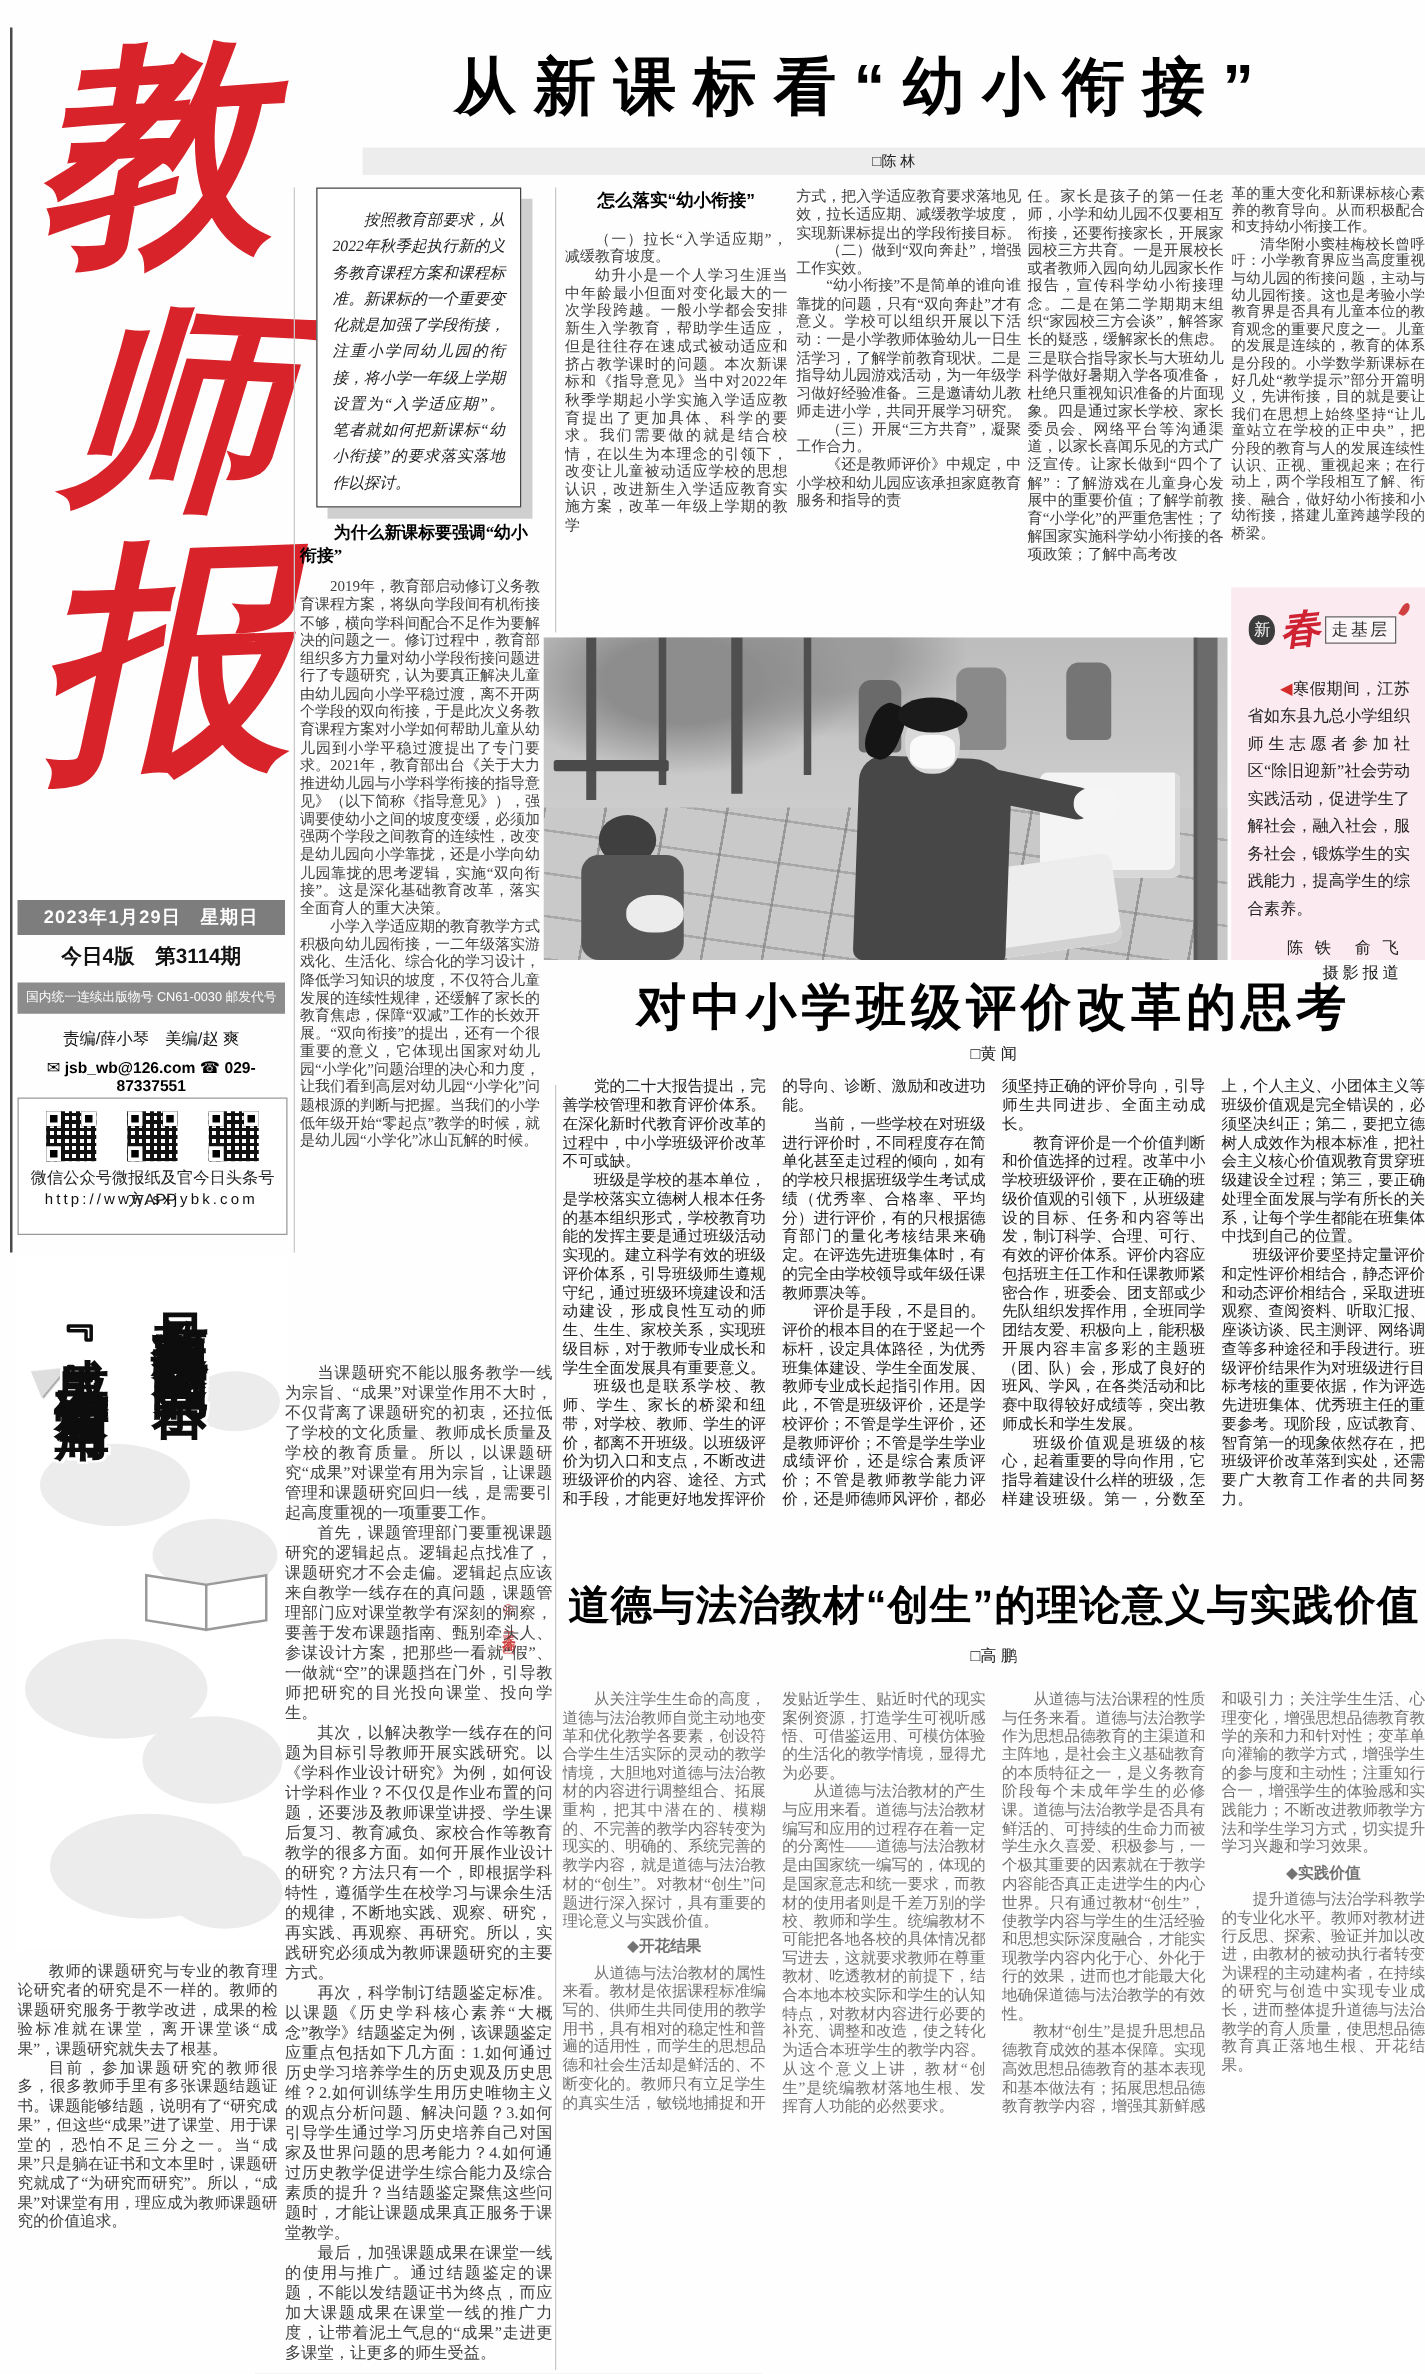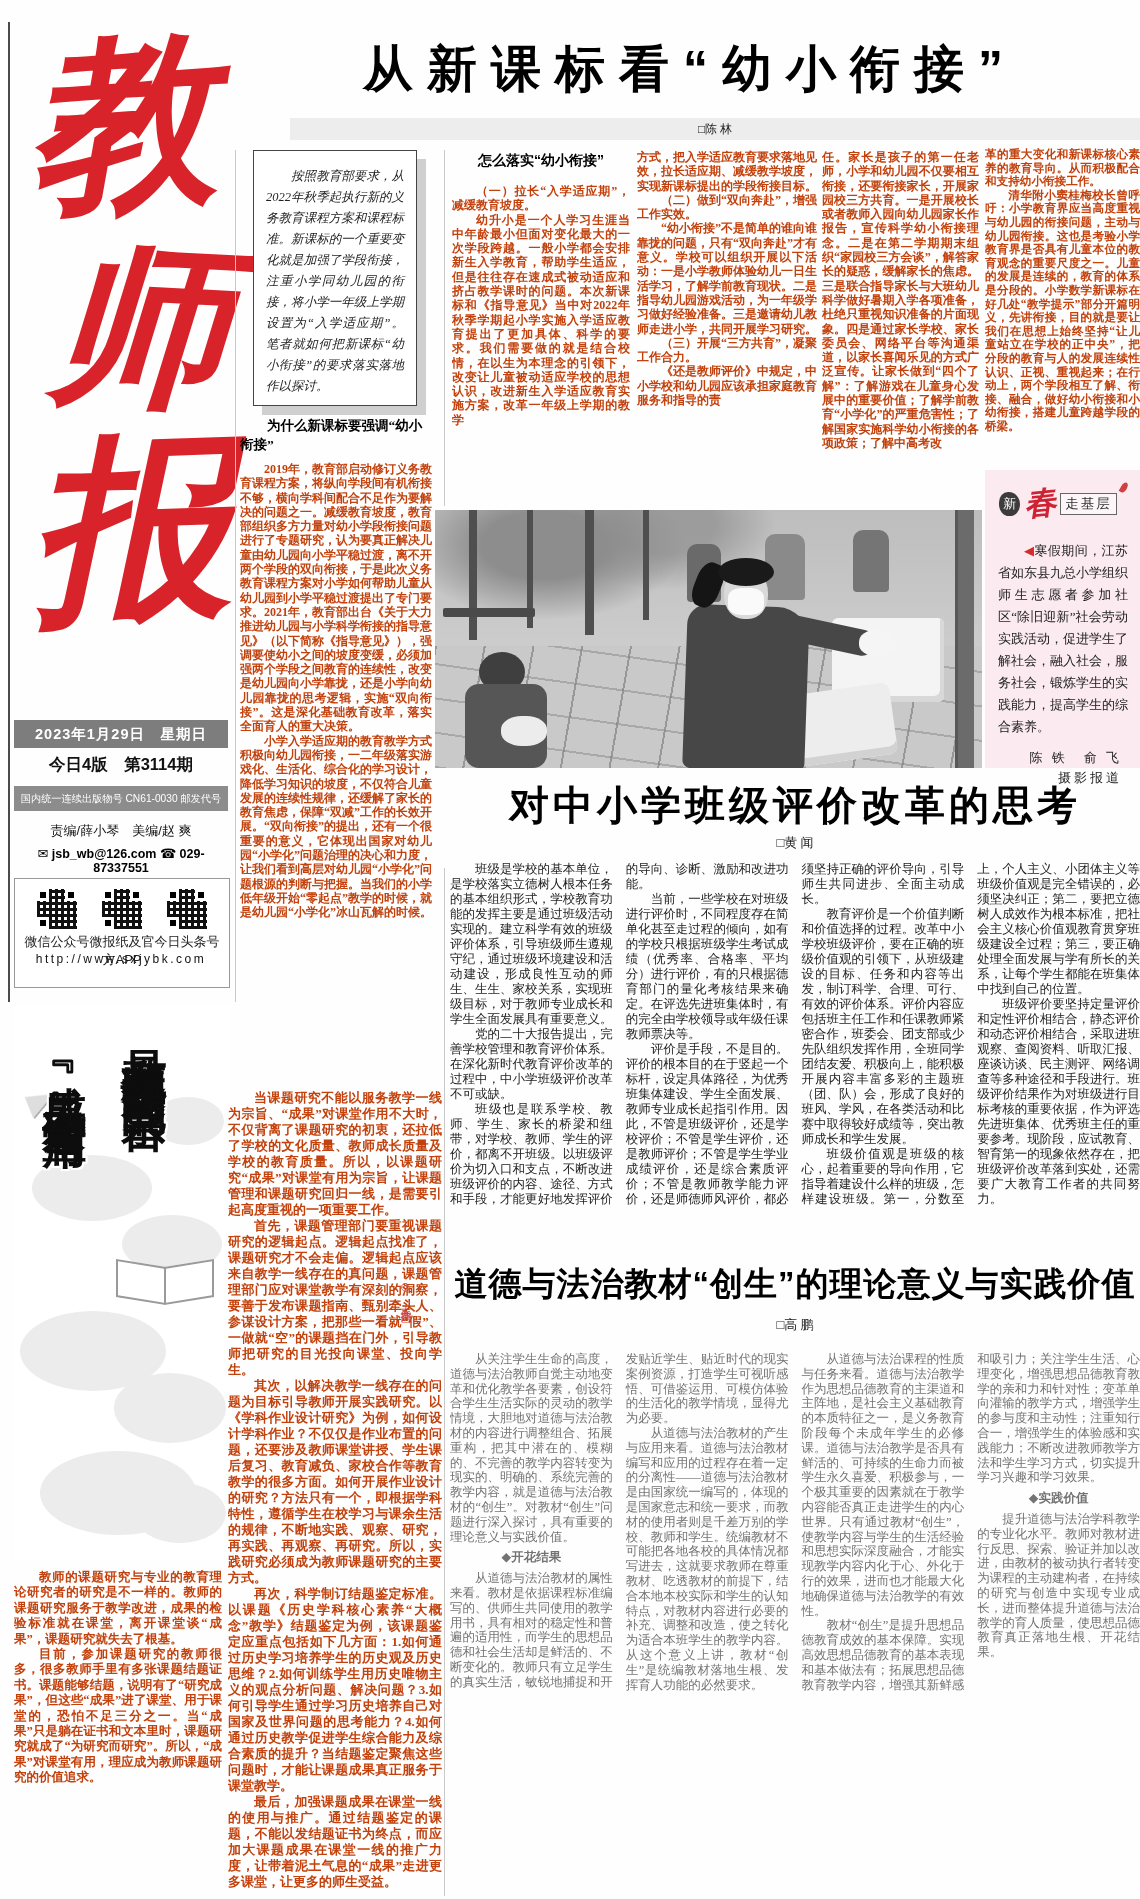--- a/index.html
+++ b/index.html
@@ -44,21 +44,21 @@
   #a1-headline{left:240px;top:36px;width:900px;text-align:center;font-size:50px;font-weight:900;
                letter-spacing:14px;color:#000;}
   #a1-byline-bar{left:290px;top:118px;width:850px;height:22px;background:#ededed;}
   #a1-byline{width:100%;text-align:center;font-size:12px;line-height:22px;color:#222;}
   #a1-introbox{left:253px;top:150px;width:164px;height:256px;border:1.5px solid #444;background:#fff;
                box-shadow:9px 9px 0 0 #cfcfcf;box-sizing:border-box;padding:15px 12px;}
   #a1-introbox p{margin:0;font-size:12.5px;line-height:21px;text-align:justify;text-indent:2em;color:#222;
                  font-style:italic;}
   .colhead{font-weight:bold;color:#000;}
   #a1-col1-head{left:240px;top:416px;width:192px;font-size:13.5px;line-height:19px;text-indent:2em;}
-  .bodycol{font-size:12px;line-height:14.3px;text-align:justify;color:#c2410c;overflow:hidden;font-weight:bold;}
+  .bodycol{font-size:12px;line-height:14.3px;text-align:justify;color:#404040;overflow:hidden;}
   .bodycol p{margin:0;text-indent:2em;}
   .cont p:first-child{text-indent:0;}
   #a1-col1{left:240px;top:462px;width:192px;height:538px;}
   #a1-col2-head{left:452px;top:152px;width:178px;text-align:center;font-size:14px;}
   #a1-col2{left:452px;top:184px;width:178px;height:322px;}
   #a1-col3{left:637px;top:150px;width:180px;height:356px;}
   #a1-col4{left:822px;top:150px;width:157px;height:356px;}
   #a1-col5{left:985px;top:148px;width:155px;height:318px;font-size:11.6px;line-height:13.6px;}
   
   #news-photo{left:435px;top:510px;width:547px;height:258px;overflow:hidden;
@@ -207,21 +207,21 @@
   <div class="abs" id="a1-byline-bar">
     <div id="a1-byline">□陈 林</div>
   </div>
 
   <div class="abs" id="a1-introbox">
     <p>按照教育部要求，从2022年秋季起执行新的义务教育课程方案和课程标准。新课标的一个重要变化就是加强了学段衔接，注重小学同幼儿园的衔接，将小学一年级上学期设置为“入学适应期”。笔者就如何把新课标“幼小衔接”的要求落实落地作以探讨。</p>
   </div>
 
   <div class="abs colhead" id="a1-col1-head">为什么新课标要强调“幼小衔接”</div>
   <div class="abs bodycol" id="a1-col1">
-      <p>2019年，教育部启动修订义务教育课程方案，将纵向学段间有机衔接不够，横向学科间配合不足作为要解决的问题之一。减缓教育坡度，教育部组织多方力量对幼小学段衔接问题进行了专题研究，认为要真正解决儿童由幼儿园向小学平稳过渡，离不开两个学段的双向衔接，于是此次义务教育课程方案对小学如何帮助儿童从幼儿园到小学平稳过渡提出了专门要求。2021年，教育部出台《关于大力推进幼儿园与小学科学衔接的指导意见》（以下简称《指导意见》），强调要使幼小之间的坡度变缓，必须加强两个学段之间教育的连续性，改变是幼儿园向小学靠拢，还是小学向幼儿园靠拢的思考逻辑，实施“双向衔接”。这是深化基础教育改革，落实全面育人的重大决策。</p>
+      <p>2019年，教育部启动修订义务教育课程方案，将纵向学段间有机衔接不够，横向学科间配合不足作为要解决的问题之一。修订过程中，教育部组织多方力量对幼小学段衔接问题进行了专题研究，认为要真正解决儿童由幼儿园向小学平稳过渡，离不开两个学段的双向衔接，于是此次义务教育课程方案对小学如何帮助儿童从幼儿园到小学平稳过渡提出了专门要求。2021年，教育部出台《关于大力推进幼儿园与小学科学衔接的指导意见》（以下简称《指导意见》），强调要使幼小之间的坡度变缓，必须加强两个学段之间教育的连续性，改变是幼儿园向小学靠拢，还是小学向幼儿园靠拢的思考逻辑，实施“双向衔接”。这是深化基础教育改革，落实全面育人的重大决策。</p>
       <p>小学入学适应期的教育教学方式积极向幼儿园衔接，一二年级落实游戏化、生活化、综合化的学习设计，降低学习知识的坡度，不仅符合儿童发展的连续性规律，还缓解了家长的教育焦虑，保障“双减”工作的长效开展。“双向衔接”的提出，还有一个很重要的意义，它体现出国家对幼儿园“小学化”问题治理的决心和力度，让我们看到高层对幼儿园“小学化”问题根源的判断与把握。当我们的小学低年级开始“零起点”教学的时候，就是幼儿园“小学化”冰山瓦解的时候。</p>
     </div>
 
   <div class="abs colhead sans" id="a1-col2-head">怎么落实“幼小衔接”</div>
   <div class="abs bodycol" id="a1-col2">
       <p>（一）拉长“入学适应期”，减缓教育坡度。</p>
       <p>幼升小是一个人学习生涯当中年龄最小但面对变化最大的一次学段跨越。一般小学都会安排新生入学教育，帮助学生适应，但是往往存在速成式被动适应和挤占教学课时的问题。本次新课标和《指导意见》当中对2022年秋季学期起小学实施入学适应教育提出了更加具体、科学的要求。我们需要做的就是结合校情，在以生为本理念的引领下，改变让儿童被动适应学校的思想认识，改进新生入学适应教育实施方案，改革一年级上学期的教学</p>
     </div>
   <div class="abs bodycol cont" id="a1-col3">
       <p>方式，把入学适应教育要求落地见效，拉长适应期、减缓教学坡度，实现新课标提出的学段衔接目标。</p>
@@ -277,22 +277,22 @@
     </p>
     <div id="cap-credit">
       <div>陈 铁　俞 飞</div>
       <div>摄影报道</div>
     </div>
   </div>
 
   <div class="abs sans" id="a2-headline">对中小学班级评价改革的思考</div>
   <div class="abs" id="a2-byline">□黄 闻</div>
   <div class="abs" id="a2-body">
+      <p>党的二十大报告提出，完善学校管理和教育评价体系。在深化新时代教育评价改革的过程中，中小学班级评价改革不可或缺。</p>
       <p>班级是学校的基本单位，是学校落实立德树人根本任务的基本组织形式，学校教育功能的发挥主要是通过班级活动实现的。建立科学有效的班级评价体系，引导班级师生遵规守纪，通过班级环境建设和活动建设，形成良性互动的师生、生生、家校关系，实现班级目标，对于教师专业成长和学生全面发展具有重要意义。</p>
-      <p>党的二十大报告提出，完善学校管理和教育评价体系。在深化新时代教育评价改革的过程中，中小学班级评价改革不可或缺。</p>
       <p>班级也是联系学校、教师、学生、家长的桥梁和纽带，对学校、教师、学生的评价，都离不开班级。以班级评价为切入口和支点，不断改进班级评价的内容、途径、方式和手段，才能更好地发挥评价的导向、诊断、激励和改进功能。</p>
       <p>当前，一些学校在对班级进行评价时，不同程度存在简单化甚至走过程的倾向，如有的学校只根据班级学生考试成绩（优秀率、合格率、平均分）进行评价，有的只根据德育部门的量化考核结果来确定。在评选先进班集体时，有的完全由学校领导或年级任课教师票决等。</p>
       <p>评价是手段，不是目的。评价的根本目的在于竖起一个标杆，设定具体路径，为优秀班集体建设、学生全面发展、教师专业成长起指引作用。因此，不管是班级评价，还是学校评价；不管是学生评价，还是教师评价；不管是学生学业成绩评价，还是综合素质评价；不管是教师教学能力评价，还是师德师风评价，都必须坚持正确的评价导向，引导师生共同进步、全面主动成长。</p>
       <p>教育评价是一个价值判断和价值选择的过程。改革中小学校班级评价，要在正确的班级价值观的引领下，从班级建设的目标、任务和内容等出发，制订科学、合理、可行、有效的评价体系。评价内容应包括班主任工作和任课教师紧密合作，班委会、团支部或少先队组织发挥作用，全班同学团结友爱、积极向上，能积极开展内容丰富多彩的主题班（团、队）会，形成了良好的班风、学风，在各类活动和比赛中取得较好成绩等，突出教师成长和学生发展。</p>
       <p>班级价值观是班级的核心，起着重要的导向作用，它指导着建设什么样的班级，怎样建设班级。第一，分数至上，个人主义、小团体主义等班级价值观是完全错误的，必须坚决纠正；第二，要把立德树人成效作为根本标准，把社会主义核心价值观教育贯穿班级建设全过程；第三，要正确处理全面发展与学有所长的关系，让每个学生都能在班集体中找到自己的位置。</p>
       <p>班级评价要坚持定量评价和定性评价相结合，静态评价和动态评价相结合，采取进班观察、查阅资料、听取汇报、座谈访谈、民主测评、网络调查等多种途径和手段进行。班级评价结果作为对班级进行目标考核的重要依据，作为评选先进班集体、优秀班主任的重要参考。现阶段，应试教育、智育第一的现象依然存在，把班级评价改革落到实处，还需要广大教育工作者的共同努力。</p>
     </div>
 
   <div class="abs sans" id="a3-headline">道德与法治教材“创生”的理论意义与实践价值</div>
   <div class="abs" id="a3-byline">□高 鹏</div>

